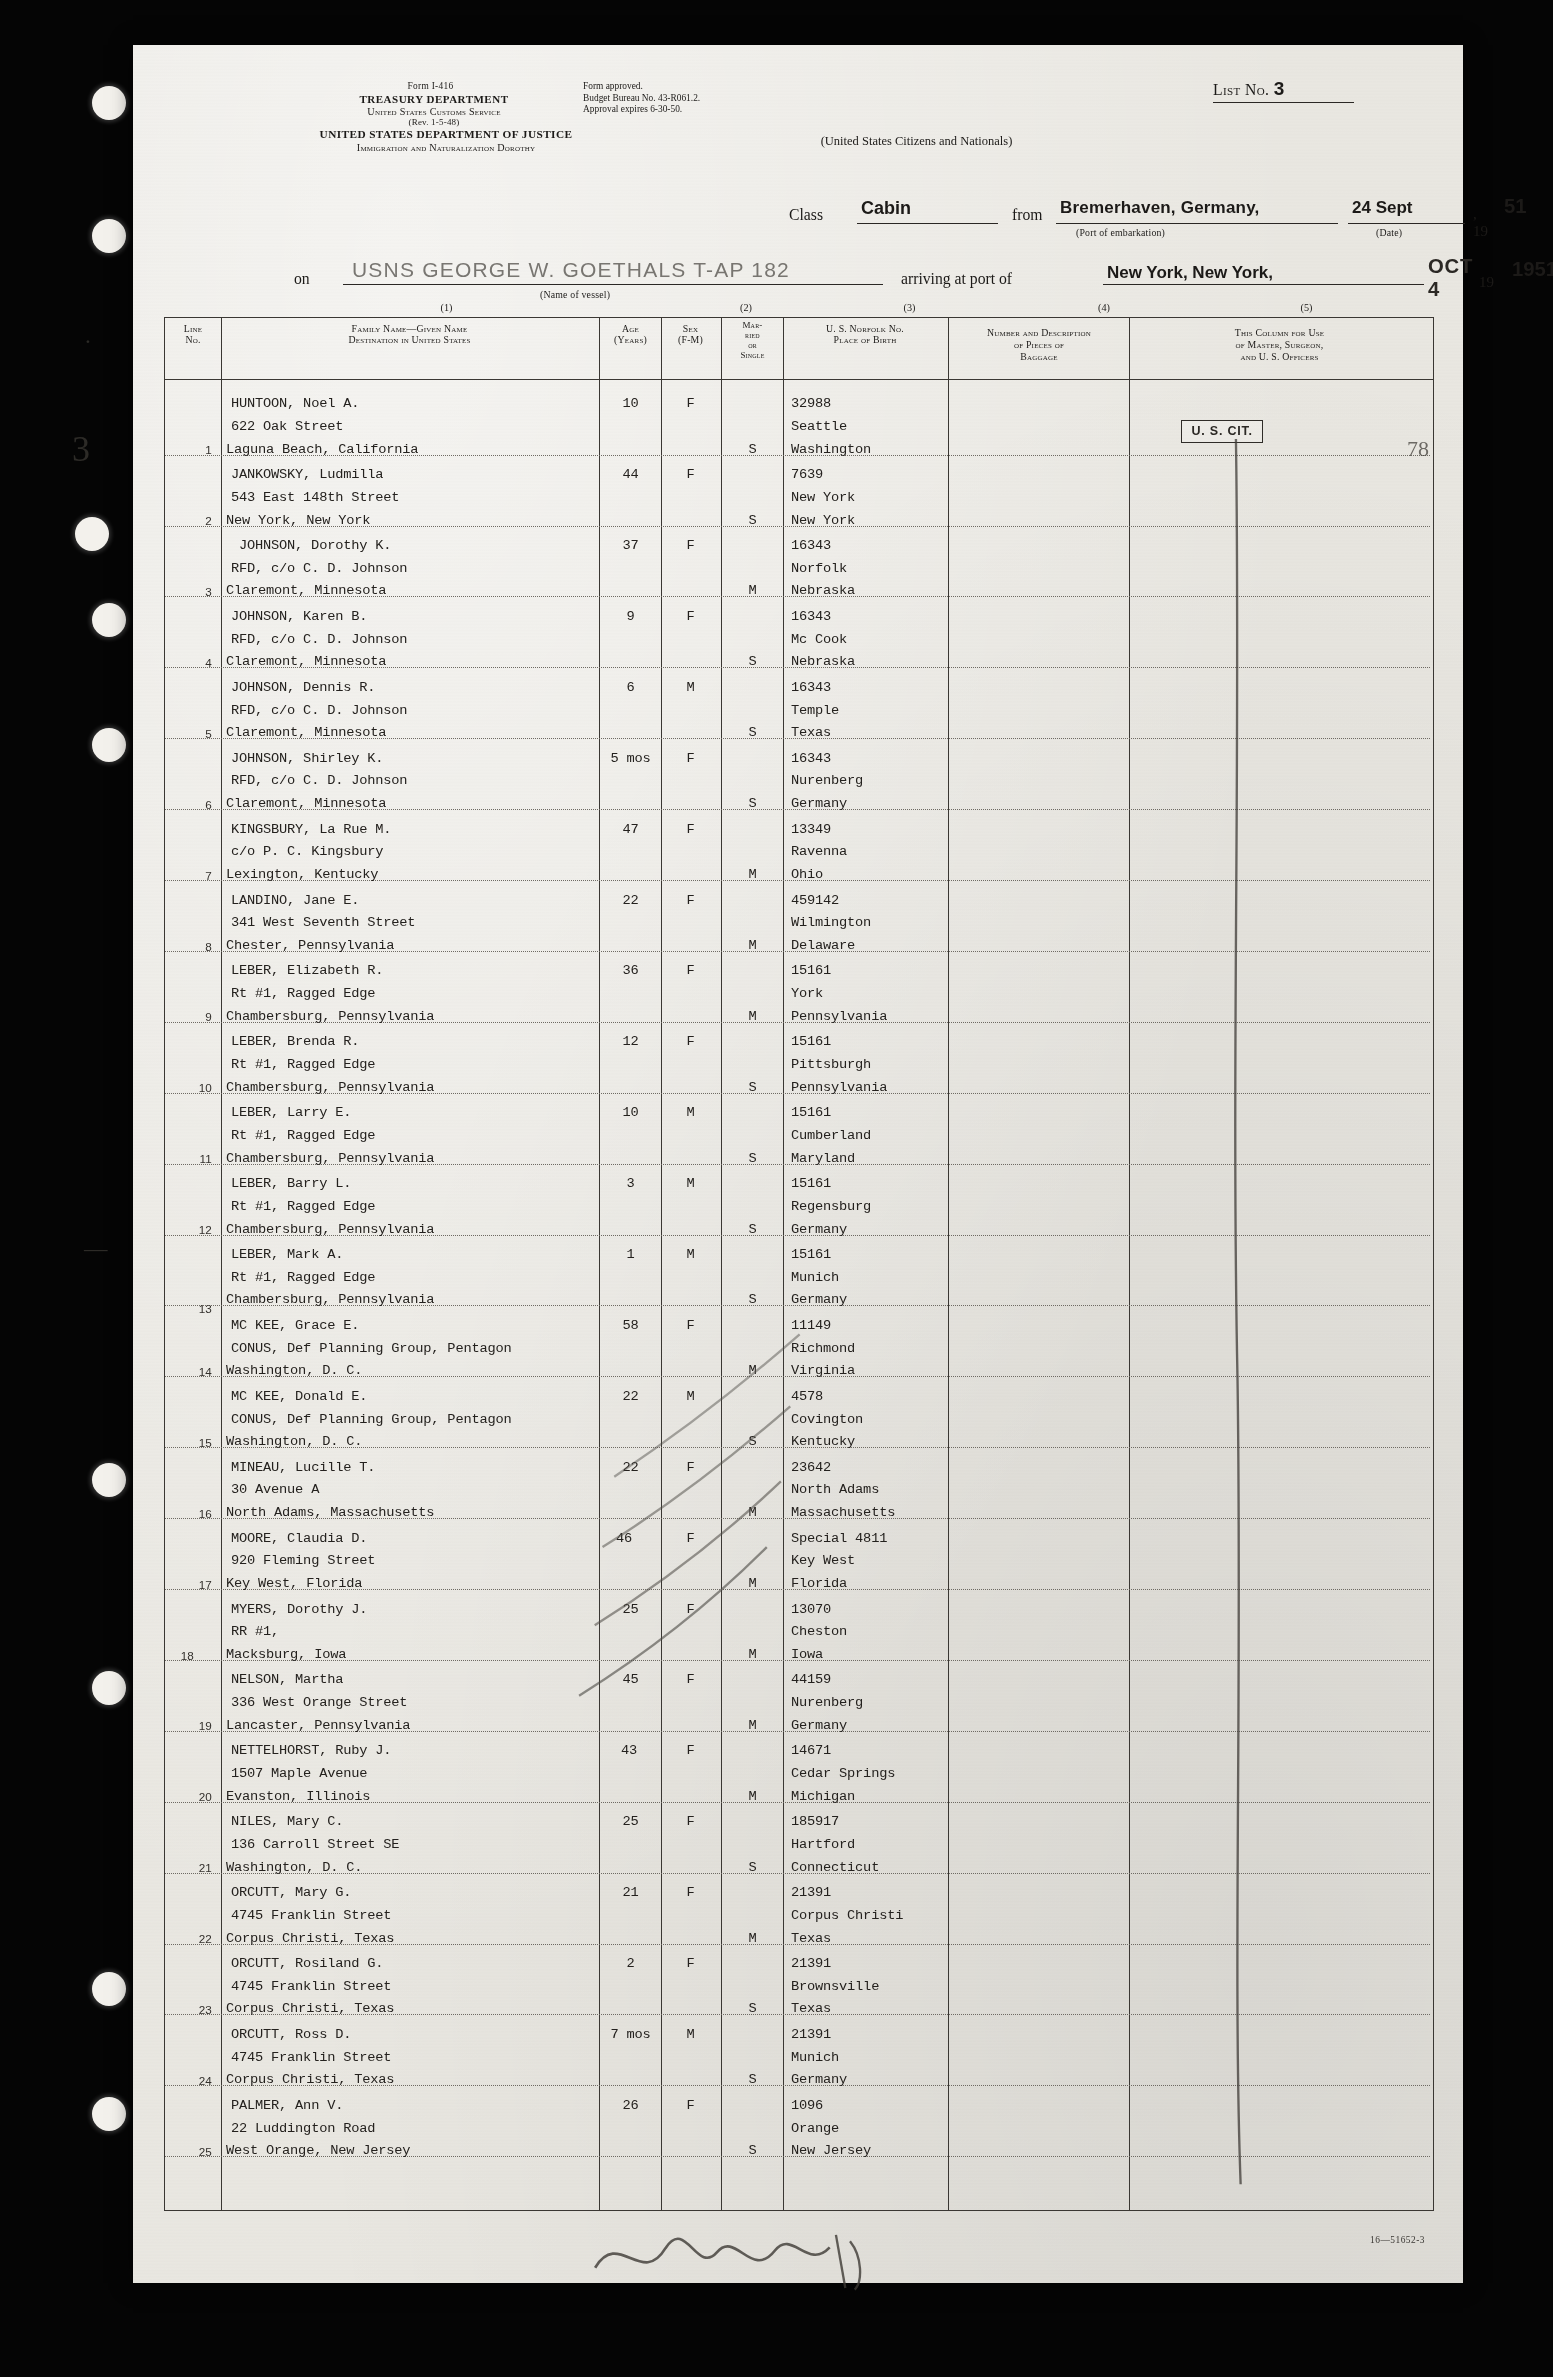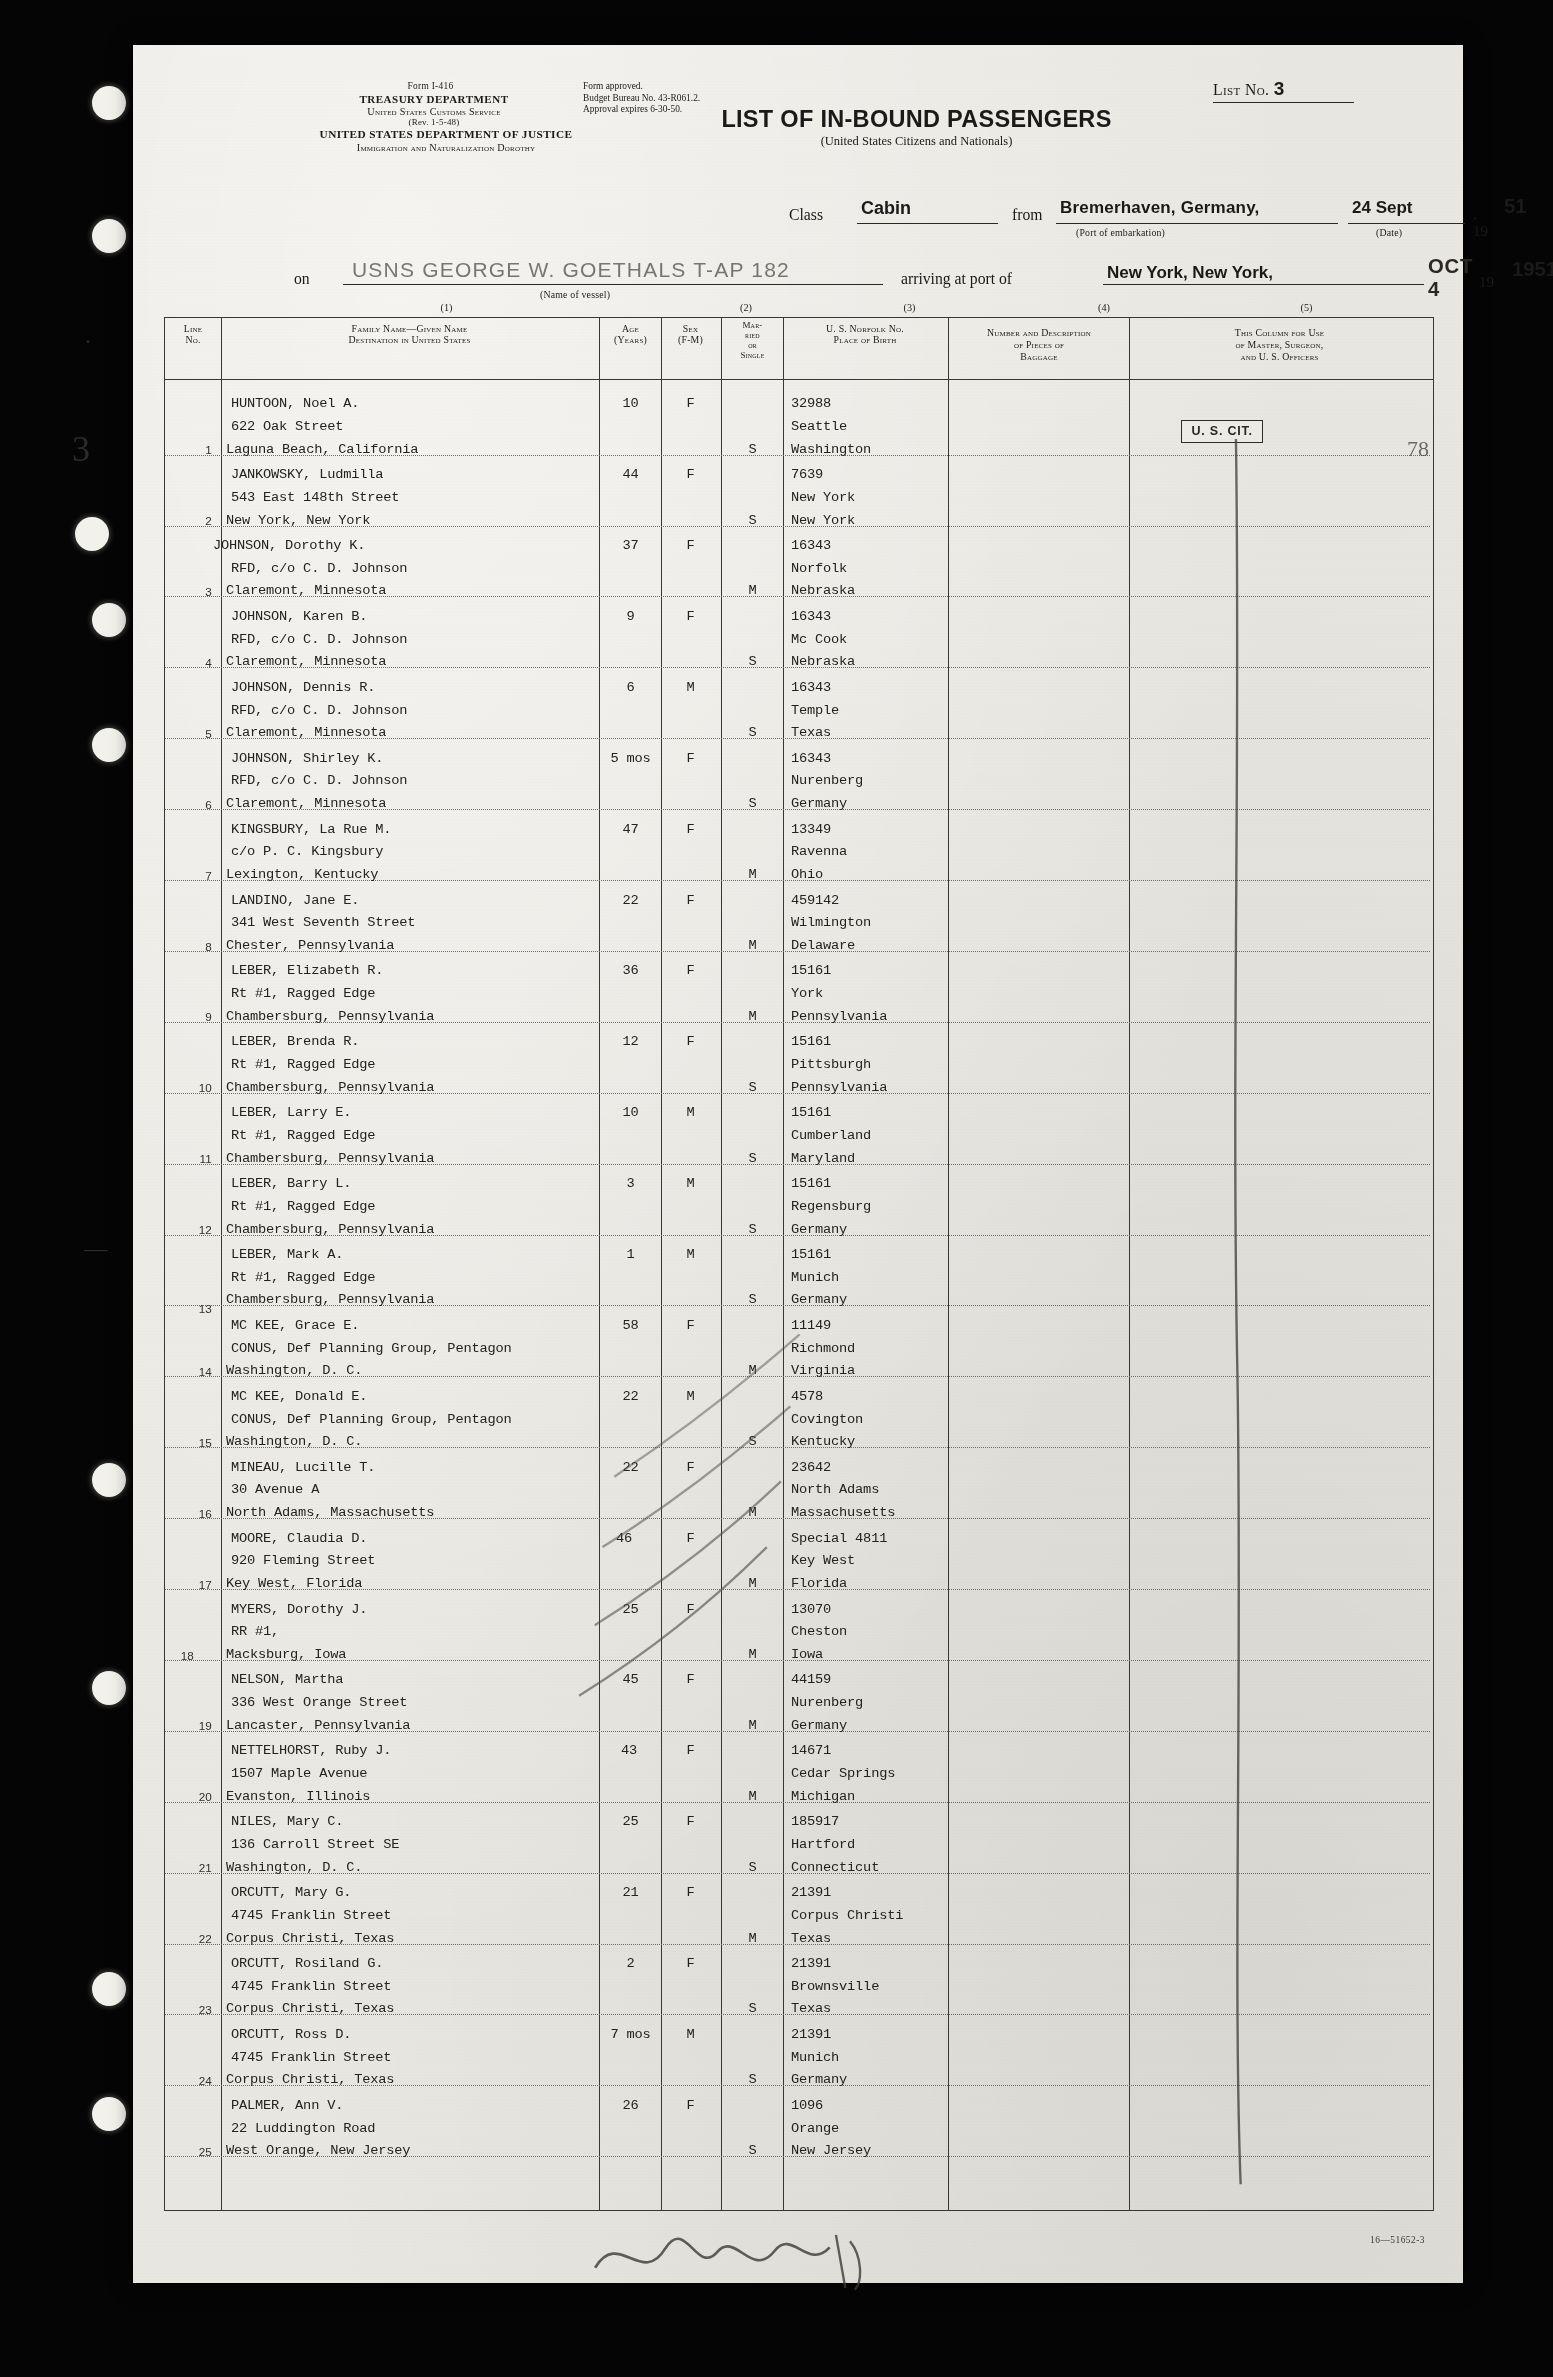--- a/index.html
+++ b/index.html
@@ -193,21 +193,20 @@
     <div>Budget Bureau No. 43-R061.2.</div>
     <div>Approval expires 6-30-50.</div>
   </div>
 
   <div class="hdr" id="list-no-block">
     <span class="smallcap">List No.</span>
     <span id="list-no-val">3</span>
     <div style="border-bottom:1.2px solid #2a2724; width:141px; margin-top:1.6px;"></div>
   </div>
 
-  <div class="hdr" id="main-title">LIST OF IN-BOUND PASSENGERS</div>
   <div class="hdr" id="main-sub">(United States Citizens and Nationals)</div>
 
   <div class="hdr" id="justice-block">
     <div class="tiny bold smallcap" style="font-size:11.3px;letter-spacing:0.4px;">UNITED STATES DEPARTMENT OF JUSTICE</div>
     <div class="tiny smallcap">Immigration and Naturalization Dorothy</div>
   </div>
 
   <div class="hdr" id="class-label">Class</div>
   <div class="hdr" id="class-val">Cabin</div>
   <div class="hdr" id="class-rule"></div>
@@ -308,21 +307,21 @@
         <div class="typed" style="left: 66px; top: 172px;">543 East 148th Street</div>
         <div class="typed" style="left: 61px; top: 195px;">New York, New York</div>
         <div class="typed" style="left: 434px; top: 149px; text-align: center; width: 63px;">44</div>
         <div class="typed" style="left: 496px; top: 149px; text-align: center; width: 59px;">F</div>
         <div class="typed" style="left: 556px; top: 195px; text-align: center; width: 63px;">S</div>
         <div class="typed" style="left: 626px; top: 149px;">7639</div>
         <div class="typed" style="left: 626px; top: 172px;">New York</div>
         <div class="typed" style="left: 626px; top: 195px;">New York</div>
         <div class="rowline" style="top: 278px; width: 1265px;"></div>
         <div class="lineno" style="left: 15.7px; top: 267px; text-align: right; width: 31px;">3</div>
-        <div class="typed" style="left: 48px; top: 220px;">JOHNSON, Dorothy K.</div>
+        <div class="typed" style="left: 74px; top: 220px;">JOHNSON, Dorothy K.</div>
         <div class="typed" style="left: 66px; top: 243px;">RFD, c/o C. D. Johnson</div>
         <div class="typed" style="left: 61px; top: 265px;">Claremont, Minnesota</div>
         <div class="typed" style="left: 434px; top: 220px; text-align: center; width: 63px;">37</div>
         <div class="typed" style="left: 496px; top: 220px; text-align: center; width: 59px;">F</div>
         <div class="typed" style="left: 556px; top: 265px; text-align: center; width: 63px;">M</div>
         <div class="typed" style="left: 626px; top: 220px;">16343</div>
         <div class="typed" style="left: 626px; top: 243px;">Norfolk</div>
         <div class="typed" style="left: 626px; top: 265px;">Nebraska</div>
         <div class="rowline" style="top: 349px; width: 1265px;"></div>
         <div class="lineno" style="left: 15.7px; top: 338px; text-align: right; width: 31px;">4</div>

